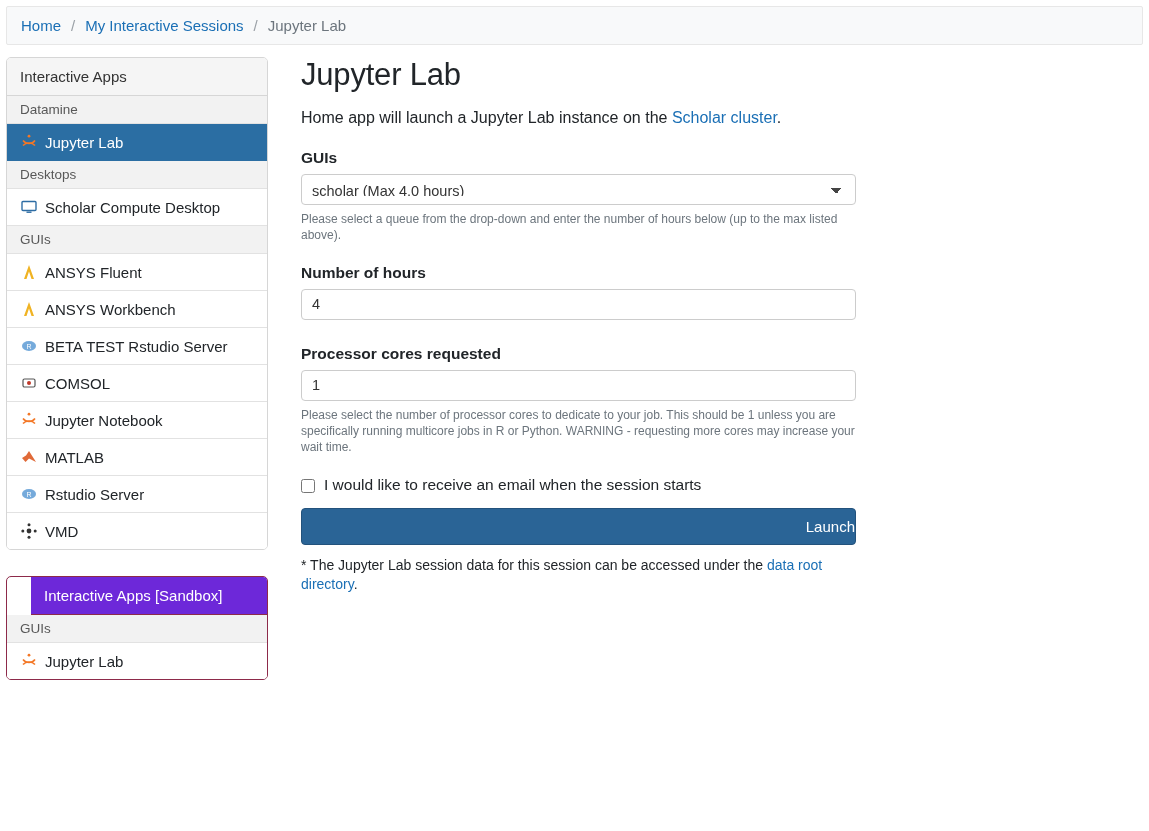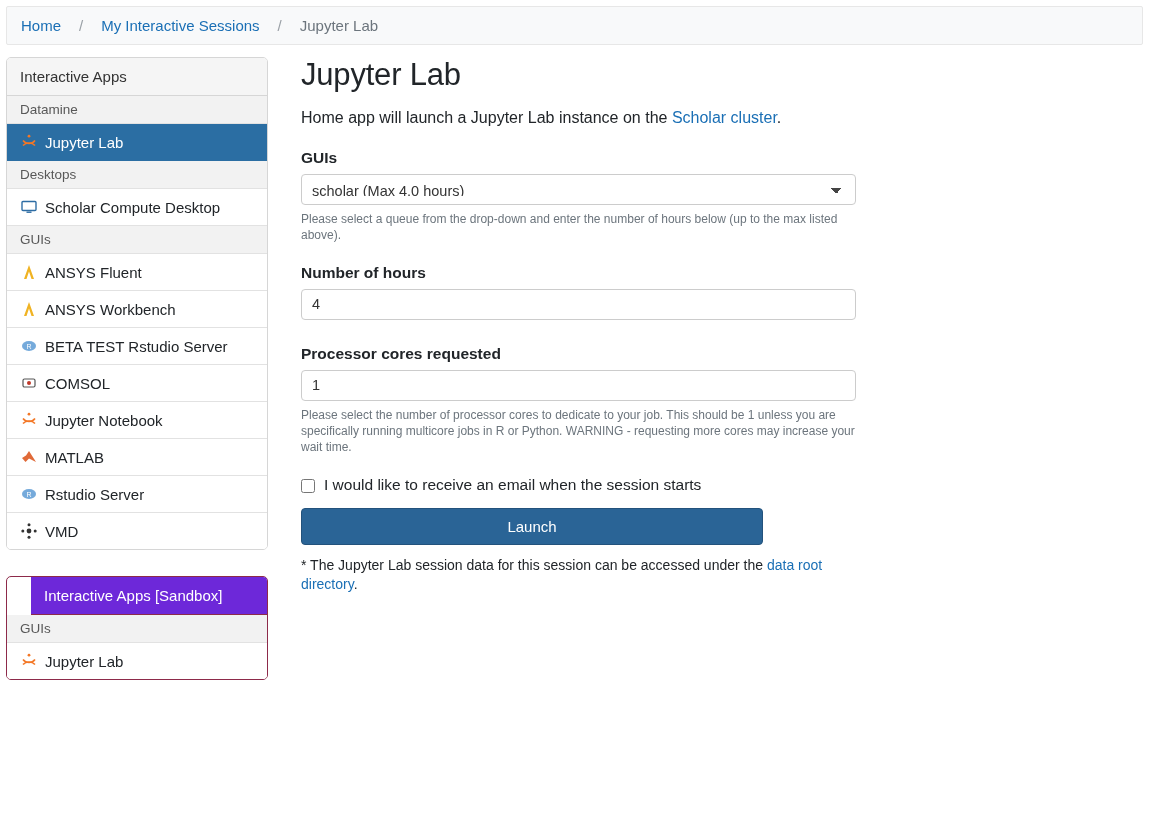--- a/index.html
+++ b/index.html
@@ -18,21 +18,21 @@
 
   
   .breadcrumb-bar {
     background: #f8f9fa;
     border: 1px solid #e7e7e7;
     border-radius: 2px;
     margin: 6px 6px 0 6px;
     padding: 10px 14px;
     display: flex;
     align-items: center;
-    gap: 8px;
+    gap: 0;
     font-size: 15px;
   }
   .breadcrumb-bar a {
     color: #1a6fb5;
     text-decoration: none;
   }
   .breadcrumb-sep {
     color: #9aa0a6;
     padding: 0 10px;
   }
@@ -176,30 +176,31 @@
     gap: 9px;
     margin: 6px 0 14px 0;
     font-size: 15.5px;
   }
   .checkbox-row input {
     margin: 3px 0 0 0;
     width: 14px;
     height: 14px;
   }
   .btn-launch {
-    width: 462px;
+    width: 555px;
     background: #2a6496;
     border: 1px solid #23527c;
     color: #fff;
     font-size: 15px;
     padding: 9px 0;
     border-radius: 4px;
     cursor: pointer;
     font-family: "Liberation Sans", sans-serif;
     display: block;
+    text-align: right;
   }
   .footnote {
     width: 560px;
     font-size: 14px;
     color: #212529;
     margin-top: 11px;
     line-height: 1.4;
   }
   .footnote a { color: #1a6fb5; text-decoration: none; }
 </style>

